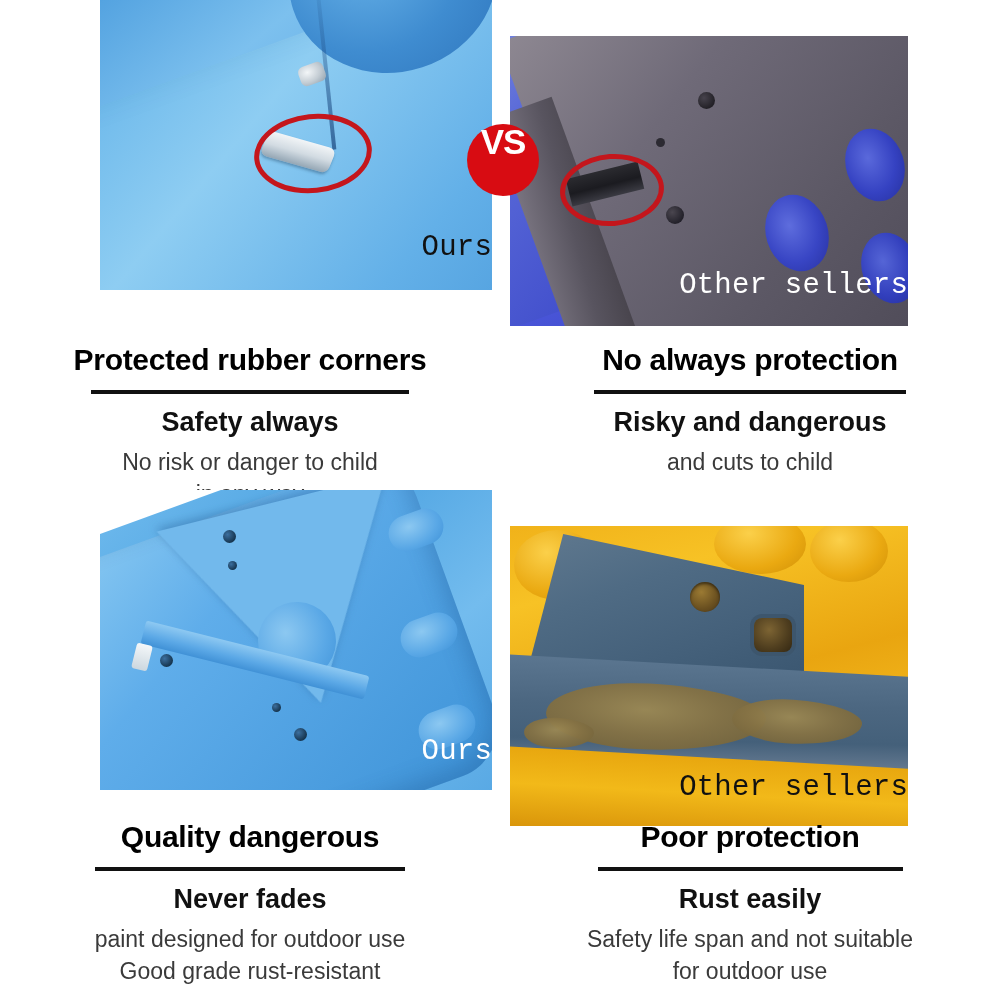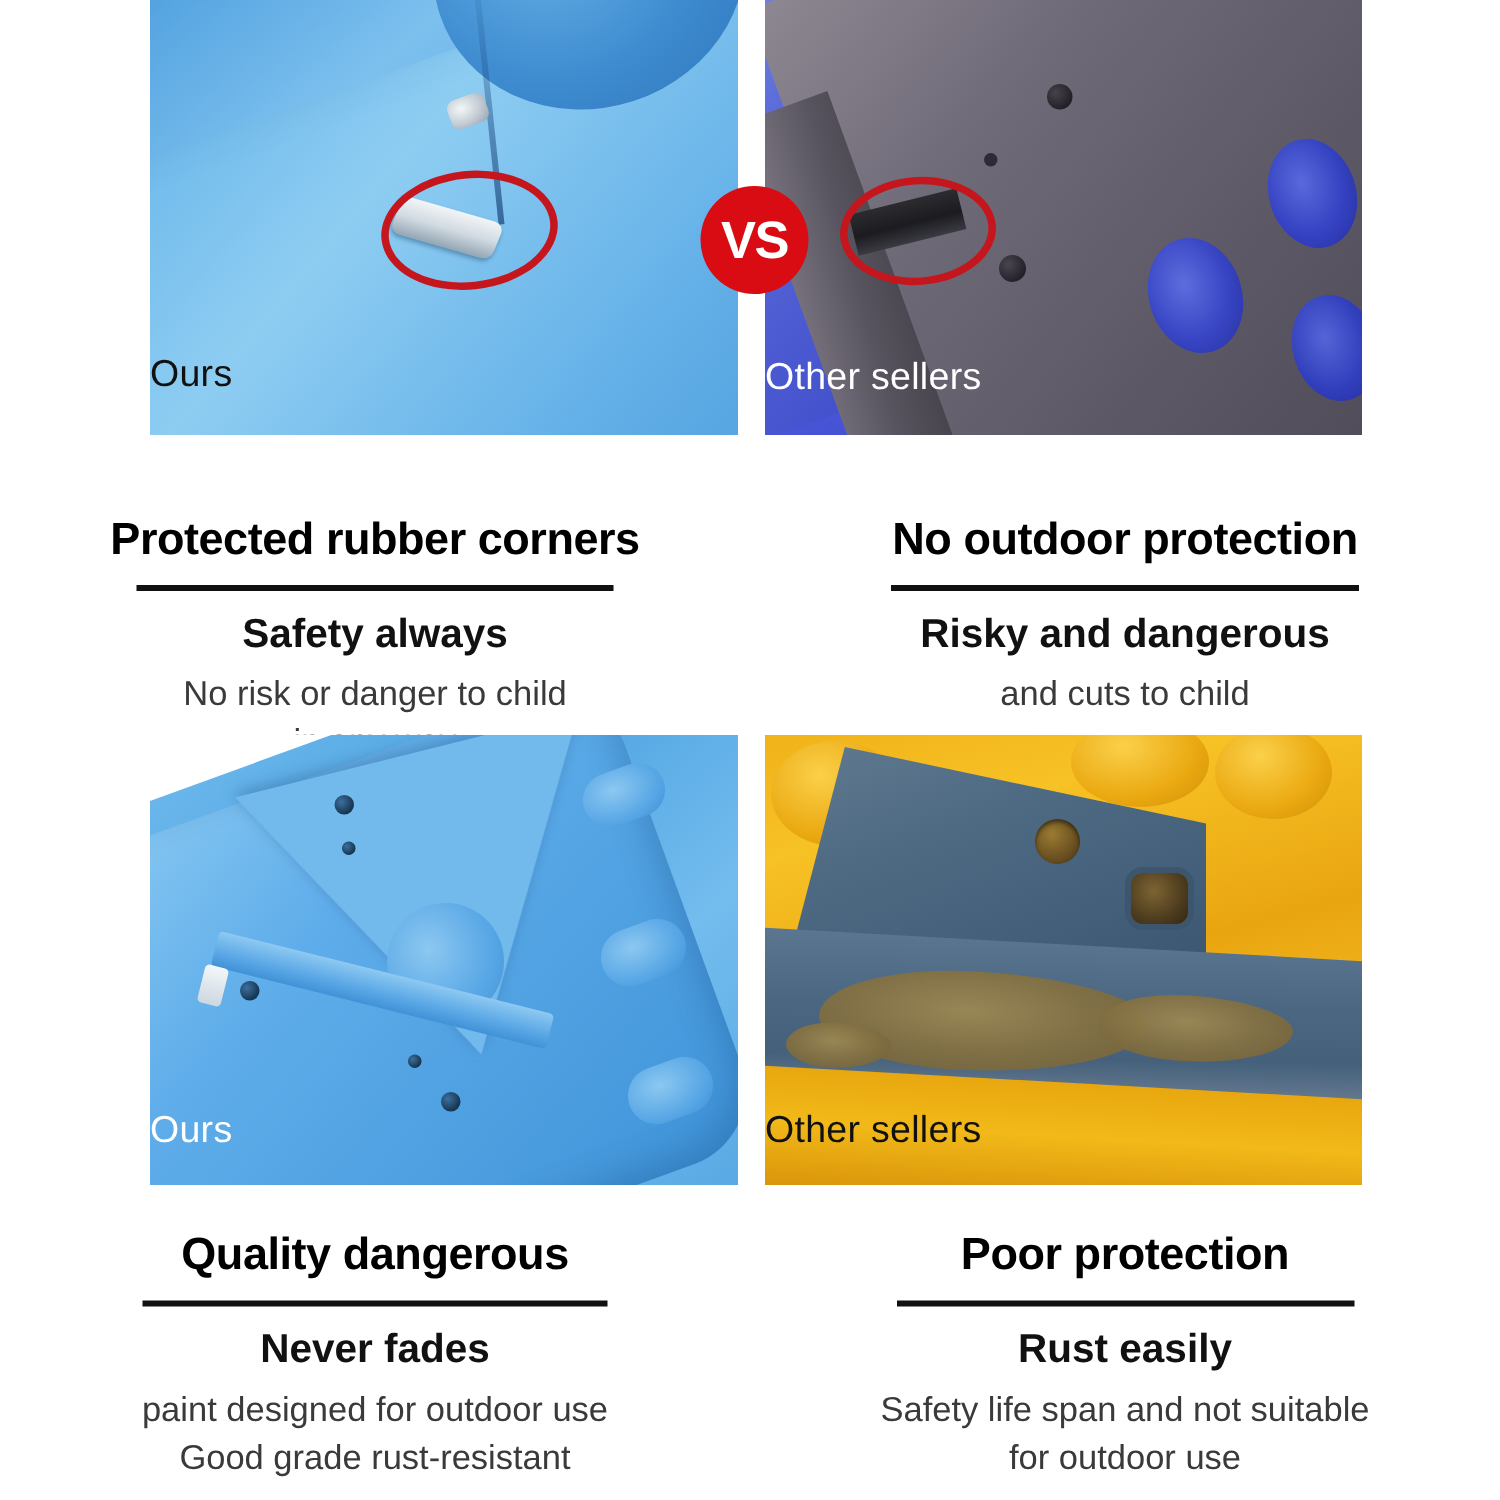--- a/index.html
+++ b/index.html
@@ -15,38 +15,39 @@
   .block { position:absolute; left:0; width:1000px; }
   #block-top    { top:0;   height:490px; }
   #block-bottom { top:490px; height:510px; }
 
   .photos { position:relative; width:1000px; }
   #block-top .photos    { height:290px; }
   #block-bottom .photos { height:300px; }
 
   .panel { position:absolute; top:0; height:100%; overflow:hidden; }
   .panel.left  { left:100px;  width:392px; }
-  .panel.right { left:510px;  width:398px; }
+  .panel.right { left:510px;  width:398px;margin-top:36px; }
 
   .panel-label {
     position:absolute; left:0; width:100%;
-    text-align:left;
-    font-size:25px; letter-spacing:.2px;
+    text-align:right;
+    font-size:29px; letter-spacing:.2px;
     z-index:6;
     white-space:nowrap;
+    font-family:Liberation Mono, monospace;
   }
   .label-dark  { color:#111; }
   .label-light { color:#ffffff; }
 
   
   .vs-badge {
     position:absolute; z-index:20;
     width:72px; height:72px; border-radius:50%;
     background:#d80c12;
-    display:flex; align-items:center; justify-content:center;
+    display:flex; justify-content:center;
     color:#fff; font-size:35px; font-weight:bold;
     letter-spacing:-1px; line-height:1;
   }
   #vs-top    { left:467px; top:124px; }
 
   
   .highlight-ellipse {
     position:absolute; z-index:8;
     border:5px solid #c4161c;
     border-radius:50%;
@@ -356,21 +357,21 @@
 
     <div class="text-row">
       <div class="text-col">
         <div class="headline">Protected rubber corners</div>
         <div class="rule" id="rule-tl"></div>
         <div class="subhead">Safety always</div>
         <div class="body-text">No risk or danger to child</div>
         <div class="body-text">in any way</div>
       </div>
       <div class="text-col">
-        <div class="headline">No outdoor protection</div>
+        <div class="headline">No always protection</div>
         <div class="rule" id="rule-tr"></div>
         <div class="subhead">Risky and dangerous</div>
         <div class="body-text">and cuts to child</div>
       </div>
     </div>
   </section>
 
   <section class="block" id="block-bottom">
 
     <div class="photos">

